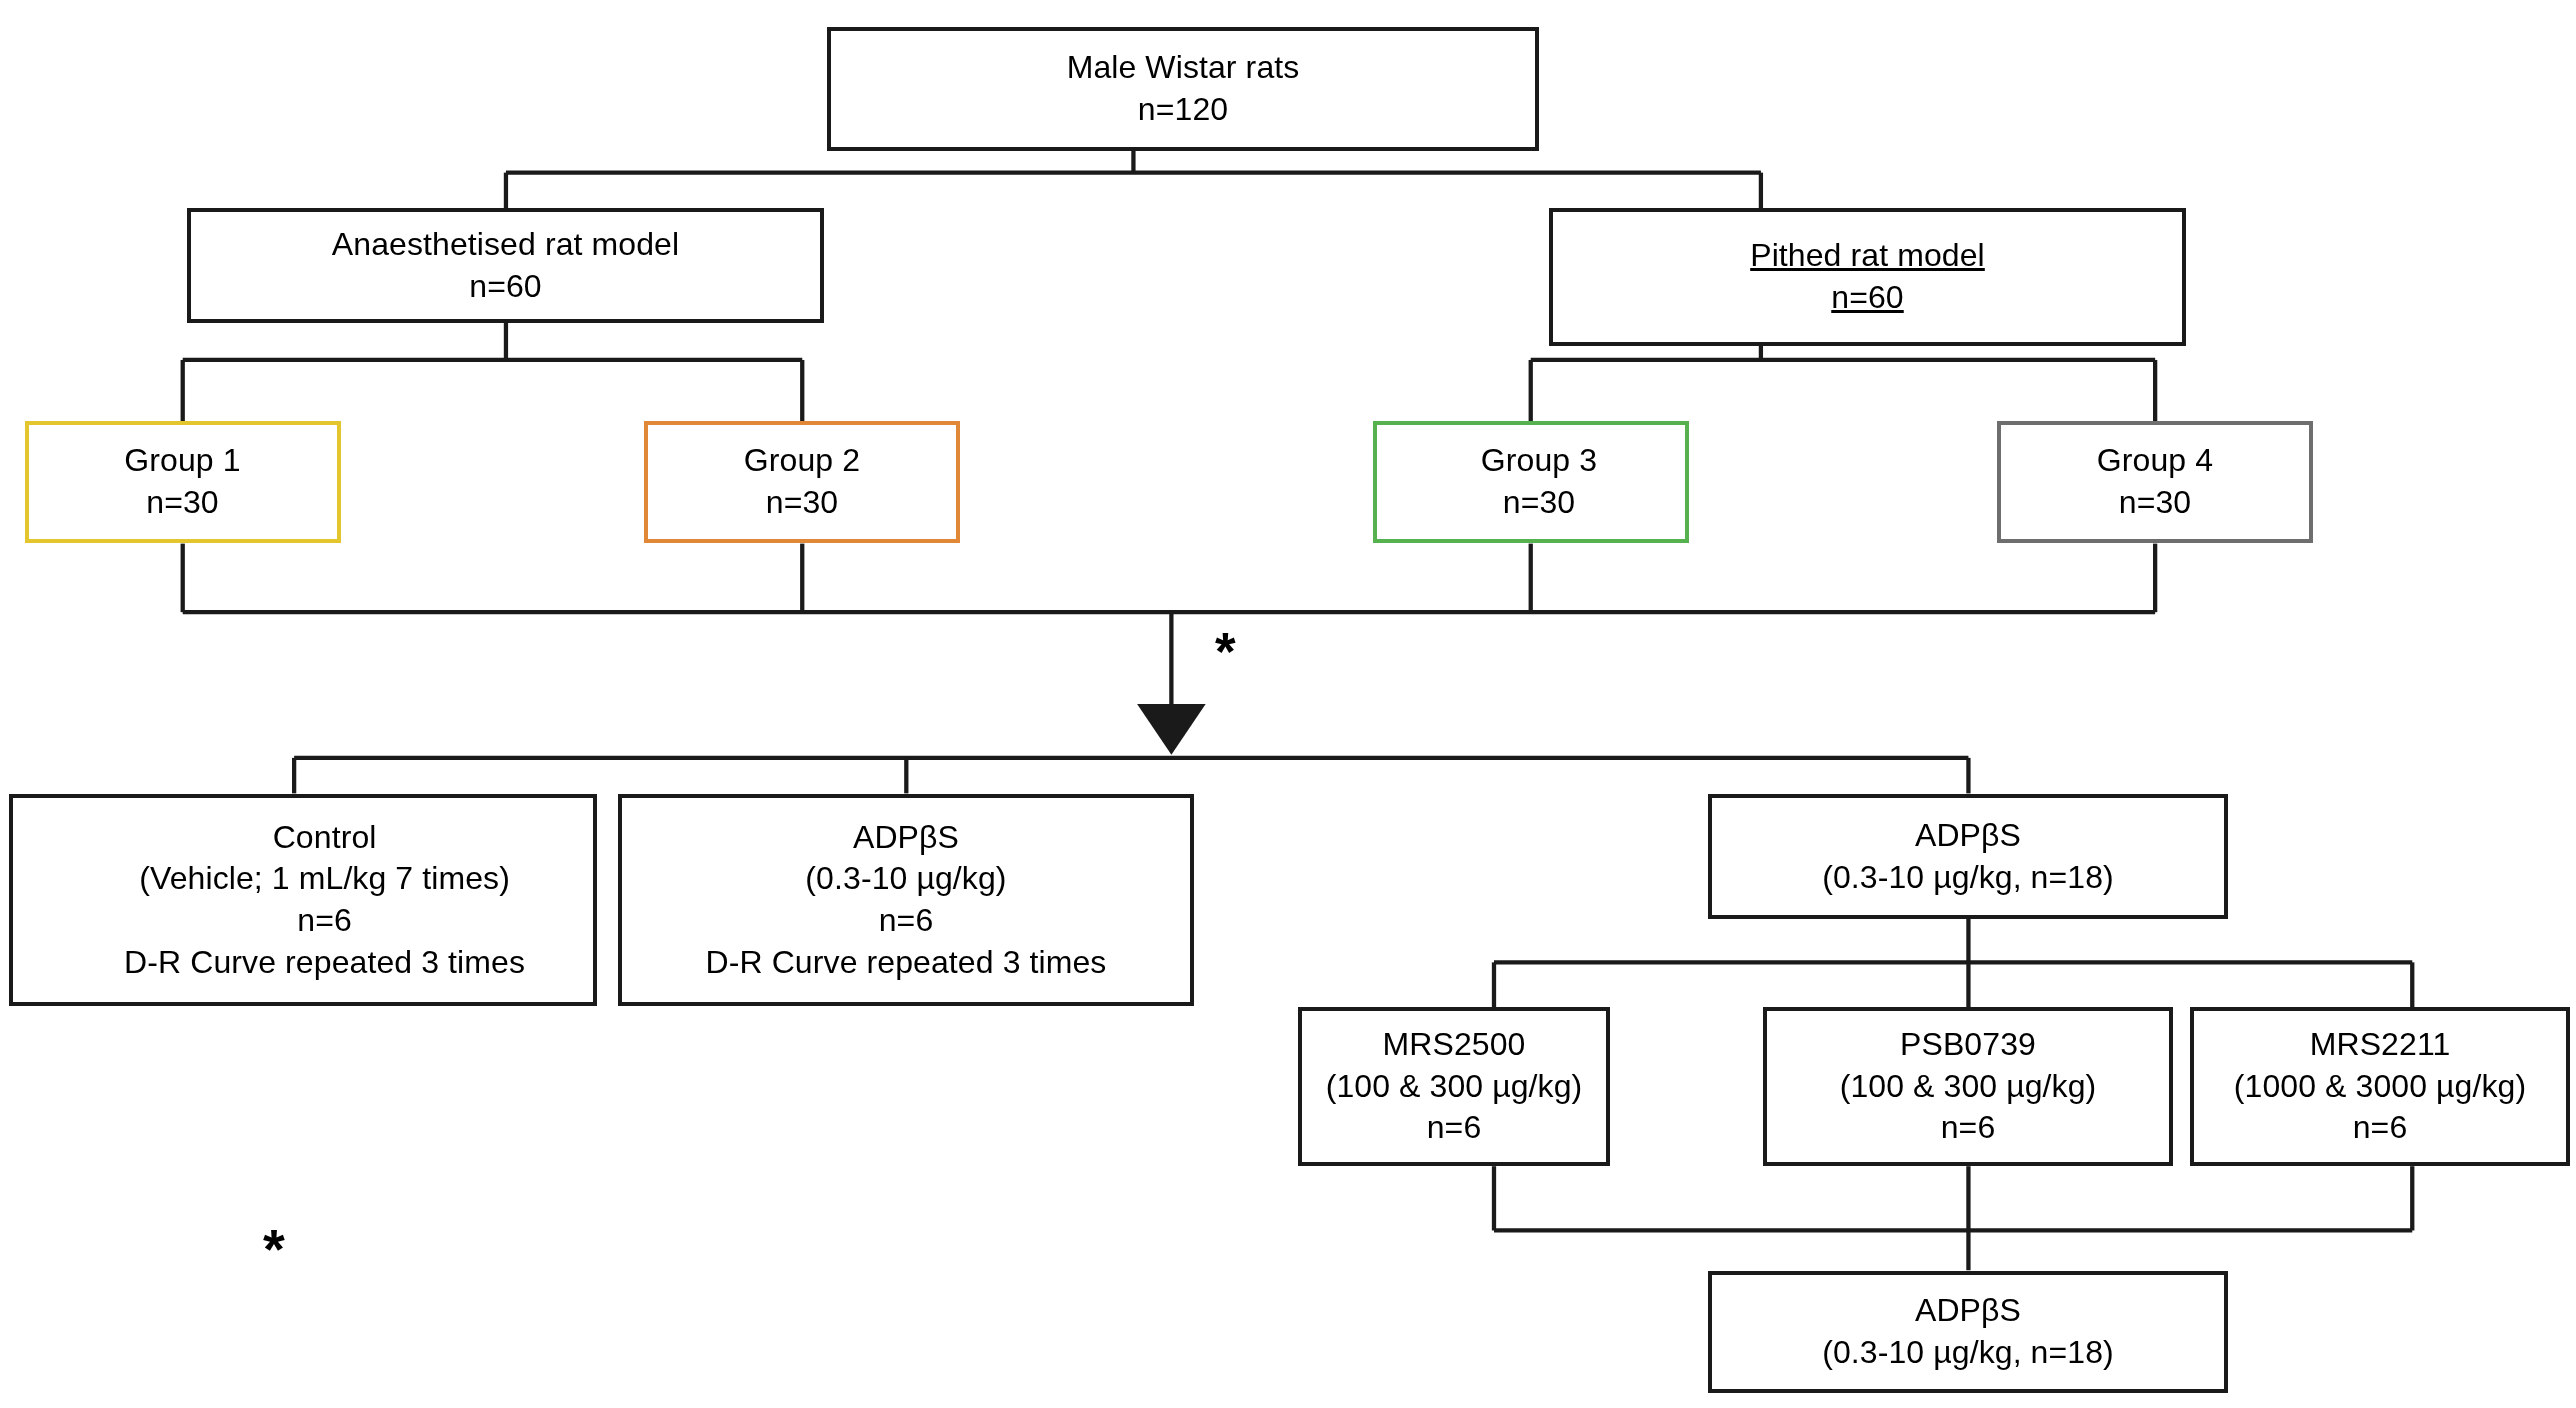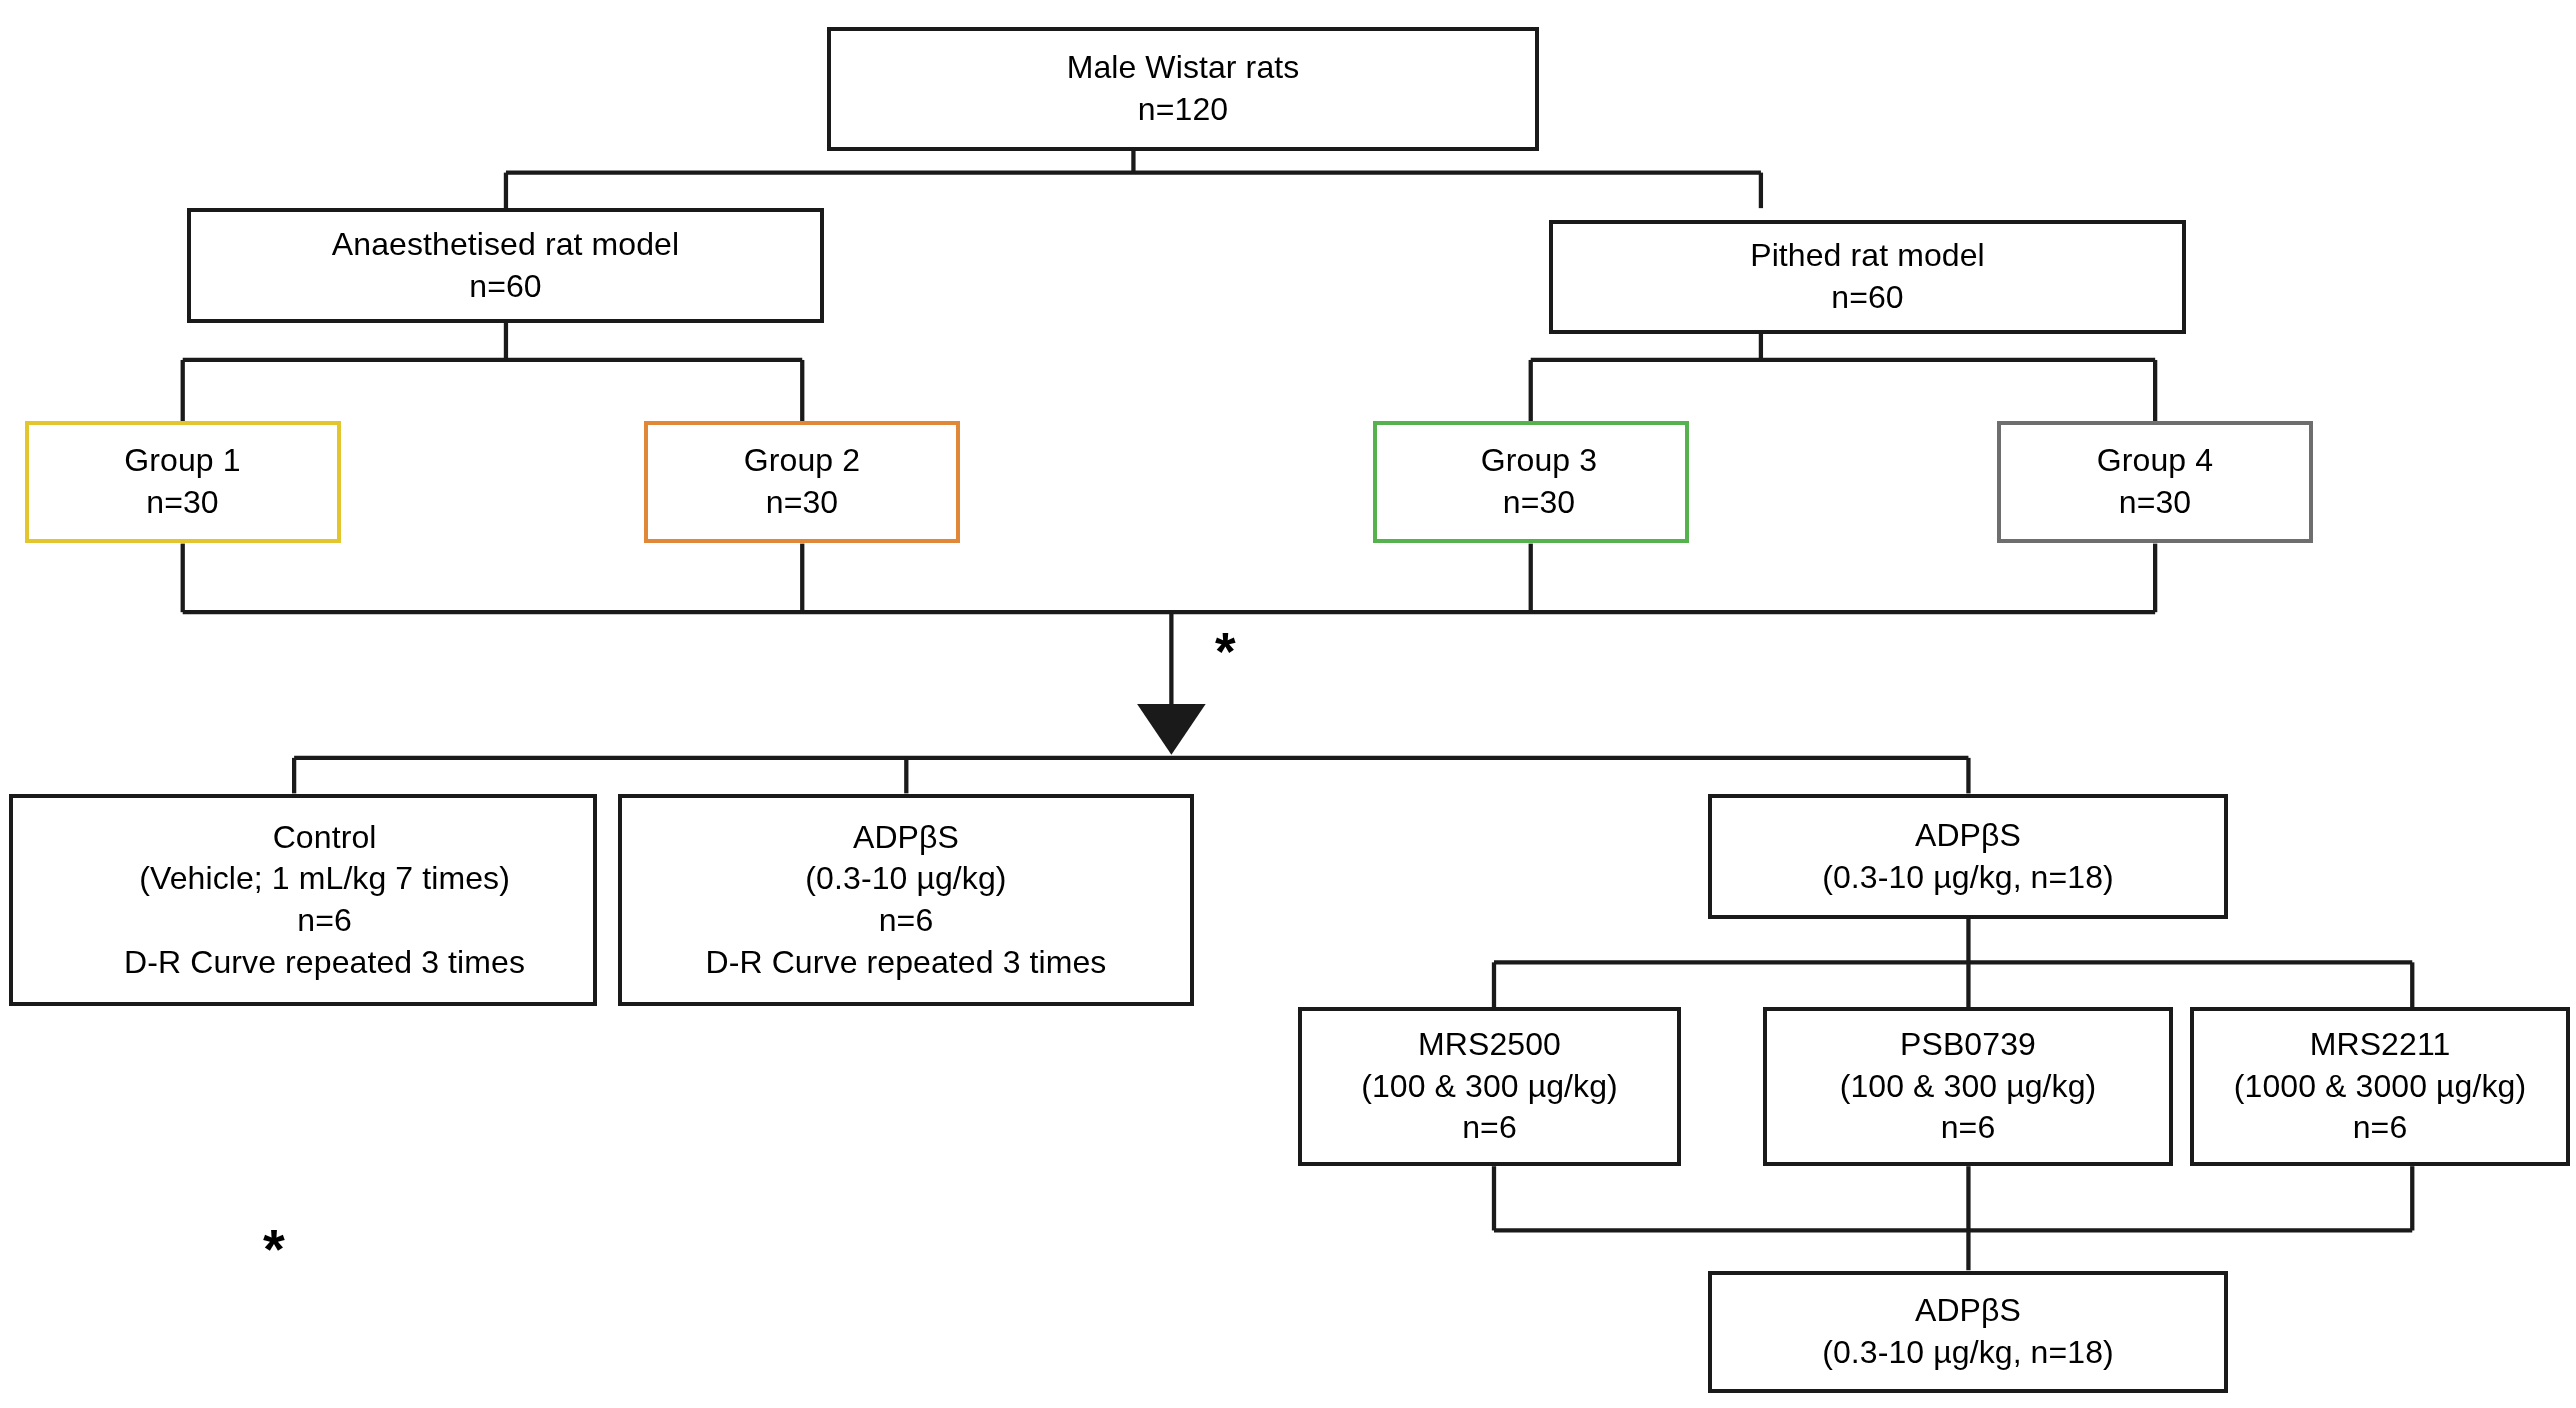--- a/index.html
+++ b/index.html
@@ -131,21 +131,21 @@
   <div class="node" style="left:827px; top:27px; width:712px; height:124px;">
     <span class="line">Male Wistar rats</span>
     <span class="line">n=120</span>
   </div>
 
   <div class="node" style="left:187px; top:208px; width:637px; height:115px;">
     <span class="line">Anaesthetised rat model</span>
     <span class="line">n=60</span>
   </div>
 
-  <div class="node" style="left:1549px; top:220px; width:637px; height:114px;">
+  <div class="node" style="left:1549px; top:208px; width:637px; height:138px;text-decoration:underline;">
     <span class="line">Pithed rat model</span>
     <span class="line">n=60</span>
   </div>
 
   <div class="node yellow" style="left:24.5px; top:421px; width:316px; height:122px;">
     <span class="line">Group 1</span>
     <span class="line">n=30</span>
   </div>
 
   <div class="node orange" style="left:644px; top:421px; width:316px; height:122px;">
@@ -177,21 +177,21 @@
     <span class="line">(0.3-10 µg/kg)</span>
     <span class="line">n=6</span>
     <span class="line">D-R Curve repeated 3 times</span>
   </div>
 
   <div class="node" style="left:1708px; top:794px; width:520px; height:125px;">
     <span class="line">ADPβS</span>
     <span class="line">(0.3-10 µg/kg, n=18)</span>
   </div>
 
-  <div class="node" style="left:1298px; top:1007px; width:383px; height:159px;justify-content:center;">
+  <div class="node" style="left:1298px; top:1007px; width:312px; height:159px;justify-content:center;">
     <span class="line">MRS2500</span>
     <span class="line">(100 &amp; 300 µg/kg)</span>
     <span class="line">n=6</span>
   </div>
 
   <div class="node" style="left:1763px; top:1007px; width:410px; height:159px;">
     <span class="line">PSB0739</span>
     <span class="line">(100 &amp; 300 µg/kg)</span>
     <span class="line">n=6</span>
   </div>

